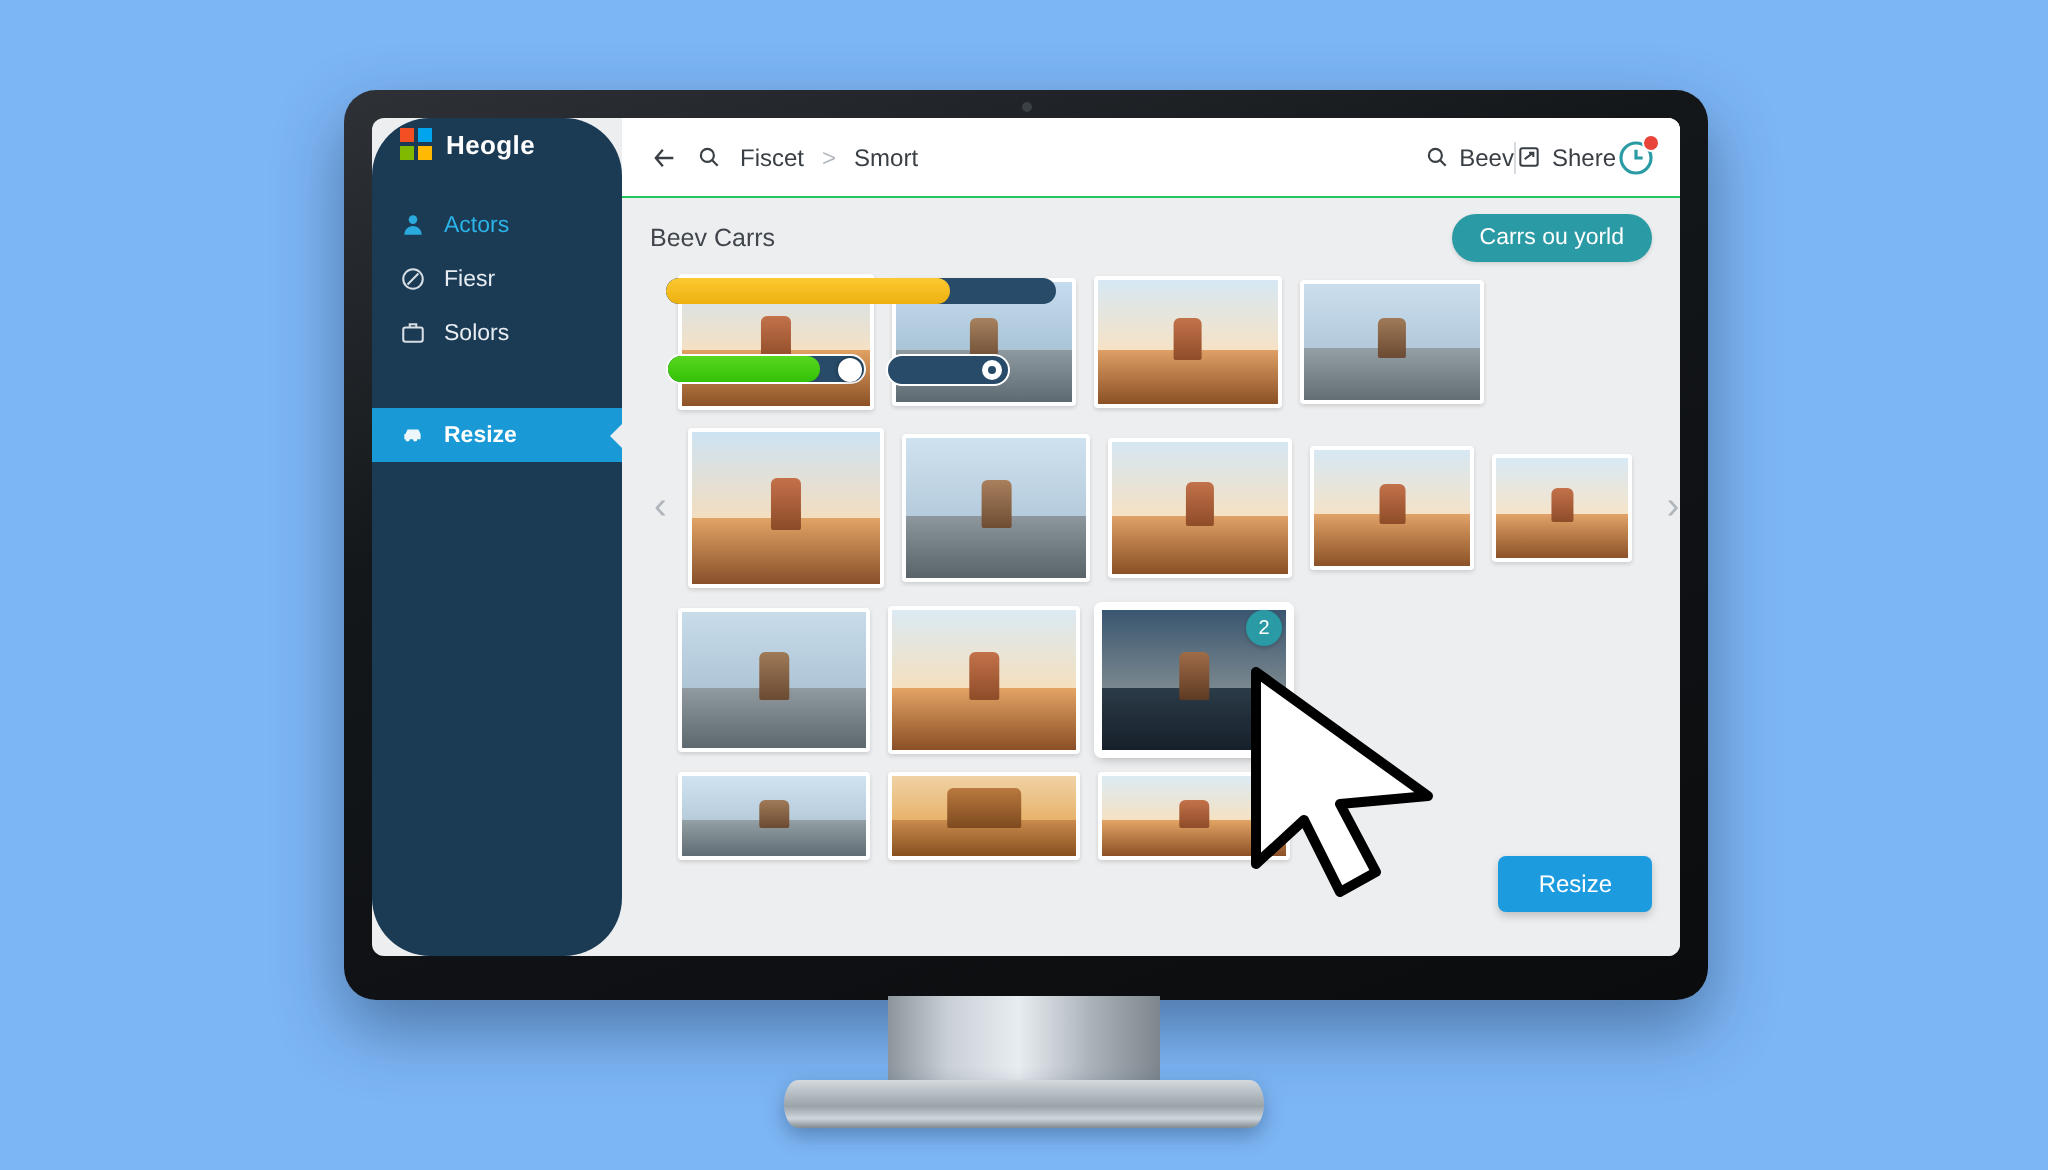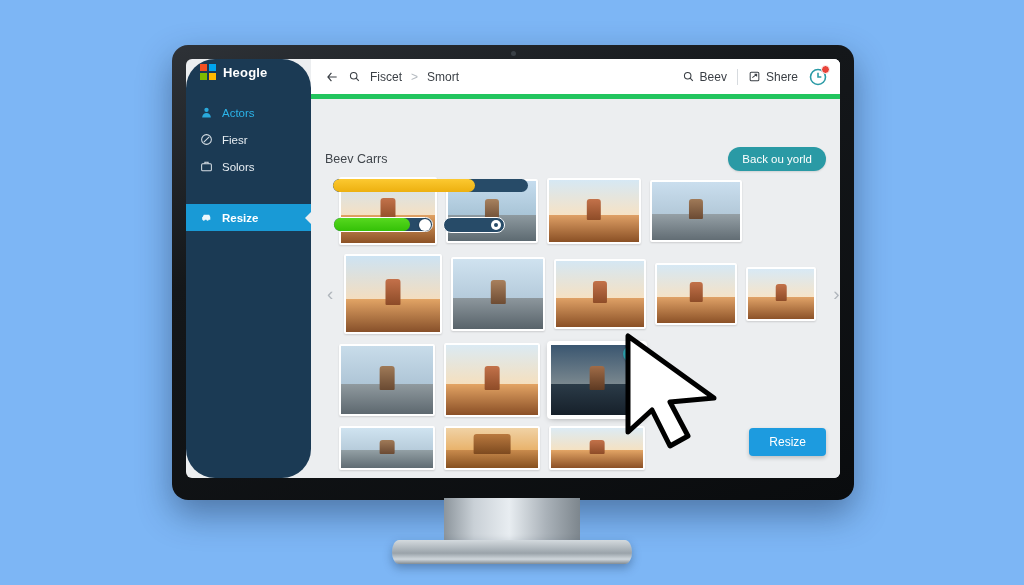--- a/index.html
+++ b/index.html
@@ -104,36 +104,35 @@
   }
 
   
   #main { flex: 1; display: flex; flex-direction: column; background: #eceef0; min-width:0; }
 
   #topbar {
     height: 40px;
     background: #ffffff;
     display: flex; align-items: center;
     padding: 0 12px 0 14px;
-    border-bottom: 5px solid #22c55e;
-    gap: 10px;
+    border-bottom: 1px solid #22c55e;
   }
   .crumbs { display: flex; align-items: center; gap: 9px; font-size: 12px; color: #3a3f45; }
   .crumb-sep { color: #b3b9bf; font-size: 12px; }
   .topbar-spacer { flex: 1; }
   .tb-action { display: flex; align-items: center; gap: 5px; font-size: 12px; color: #3a3f45; cursor: pointer; }
   .tb-divider { width: 1px; height: 16px; background: #d7dbdf; }
   .bell-wrap { position: relative; width: 20px; height: 20px; cursor: pointer; }
   .bell-dot {
     position: absolute; right: -2px; top: -2px;
     width: 9px; height: 9px; border-radius: 50%;
     background: #e8443a; border: 1.5px solid #fff;
   }
 
-  #content { flex: 1; position: relative; padding: 8px 14px 0 14px; overflow: hidden; margin-top: 40px; }
+  #content { flex: 1; position: relative; padding: 8px 14px 0 14px; overflow: hidden; }
 
   .content-head { display: flex; align-items: center; margin-bottom: 6px; height: 24px; }
   .section-title { font-size: 12.5px; color: #41464c; }
   .head-spacer { flex: 1; }
   .primary-btn {
     background: #2a9aa5;
     color: #fff;
     font-size: 11.5px;
     padding: 6px 14px;
     border-radius: 14px;
@@ -353,21 +352,21 @@
             </svg>
             <span class="bell-dot"></span>
           </div>
         </div>
 
         <div id="content">
 
           <div class="content-head">
             <span class="section-title">Beev Carrs</span>
             <span class="head-spacer"></span>
-            <button class="primary-btn">Back ou yorld</button>
+            <button class="primary-btn">Carrs ou yorld</button>
           </div>
 
           <div class="row" style="padding-left:14px;">
             <div class="thumb" style="width:98px;height:68px;">
               <div class="sky" style="background:linear-gradient(180deg,#cfe4f2,#f6e0c2);"></div>
               <div class="ground" style="background:linear-gradient(180deg,#e0a163,#8c5226);"></div>
               <div class="rock" style="background:linear-gradient(180deg,#c3724a,#8e4c28);"></div>
             </div>
             <div class="thumb" style="width:92px;height:64px;">
               <div class="sky" style="background:linear-gradient(180deg,#c5dcee,#a8c4d6);"></div>

